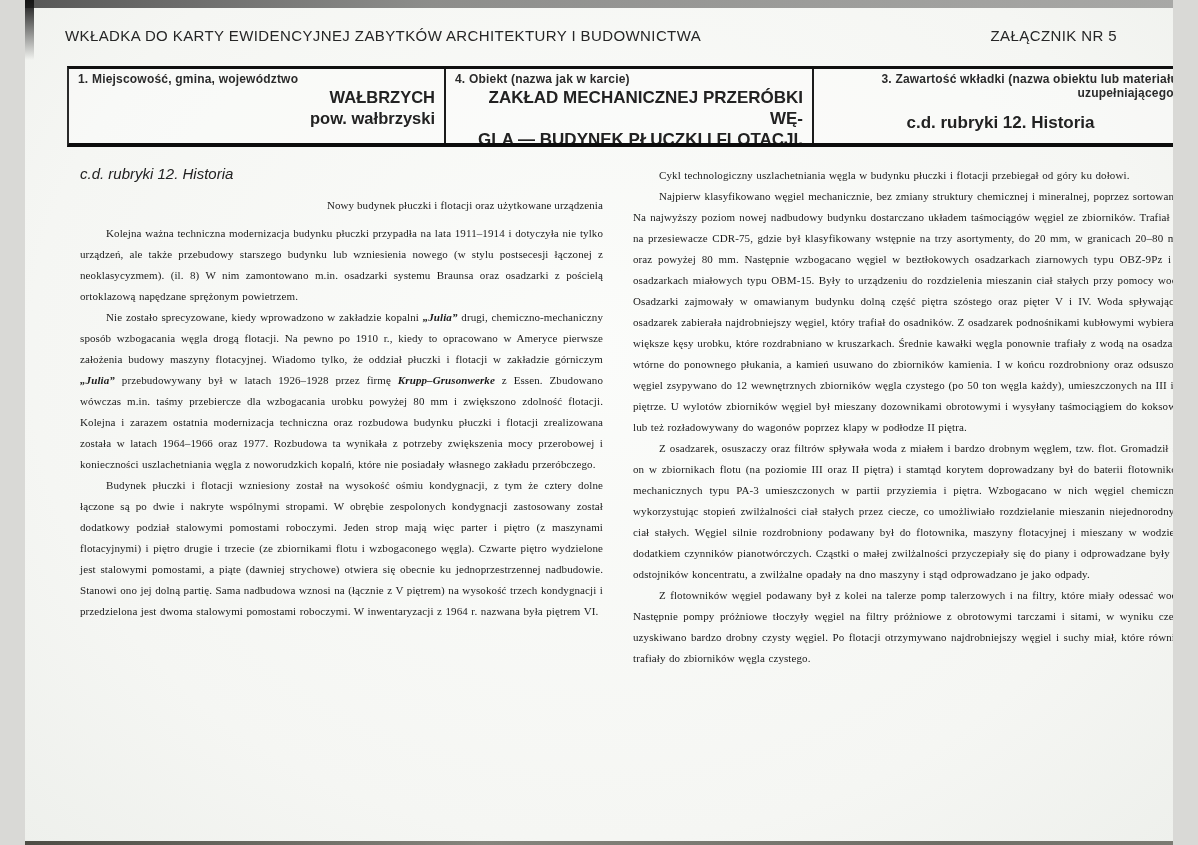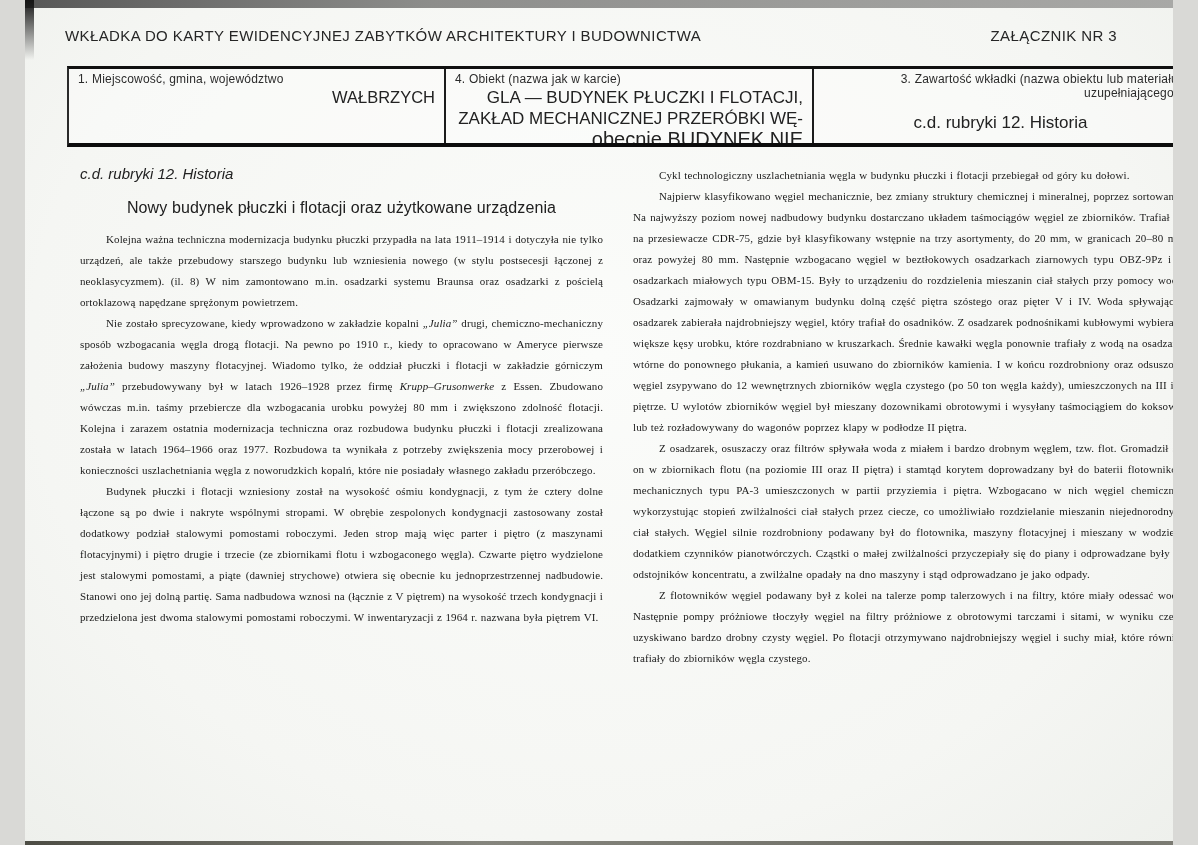--- a/index.html
+++ b/index.html
@@ -38,73 +38,74 @@
     position: absolute; top: 66px; left: 42px; width: 1118px; height: 81px;
     box-sizing: border-box;
     display: grid; grid-template-columns: 375px 368px 375px;
     border-top: 3px solid #101010;
     border-bottom: 4px solid #0c0c0c;
     border-left: 2px solid #2a2a2a;
     border-right: 2px solid #2a2a2a;
     background: rgba(255,255,255,.35);
     font-family: "Liberation Sans", "DejaVu Sans", sans-serif;
   }
-  .cell { box-sizing: border-box; padding: 3px 9px 18px 9px; overflow: hidden; }
+  .cell { box-sizing: border-box; padding: 3px 9px 18px 9px; overflow: hidden; font-weight: bold; }
   .cell + .cell { border-left: 2px solid #1c1c1c; }
   .cell-label { font-size: 12px; color: #2b2b2b; letter-spacing: .2px; margin-bottom: 1px; }
   .cell-line { font-size: 16.5px; line-height: 21px; color: #222; text-align: right; }
   .cell.center { text-align: center; }
   .cell3 .cell-value { font-size: 17px; margin-top: 13px; color: #222; }
   
   .col {
     position: absolute; top: 165px;
     text-align: justify;
   }
   .col-left  { left: 55px;  width: 523px; }
   .col-right { left: 608px; width: 552px; }
   .subtitle {
     font-family: "Liberation Sans", "DejaVu Sans", sans-serif;
     font-style: italic; font-size: 15px; color: #222;
     text-align: left; margin: 0 0 17px 0;
   }
   .section-heading {
-    font-family: Liberation Sans, sans-serif;
-    font-size: 16px; color: #202020;
-    text-align: center; margin: 0 0 12px 0; letter-spacing: .1px;
+    font-family: Liberation Serif, serif;
+    font-size: 11px; color: #202020;
+    text-align: right; margin: 0 0 12px 0; letter-spacing: .1px;
   }
   .section-heading.second { margin: 13px 0 19px 0; }
   p.body {
     margin: 0; font-size: 11px; line-height: 21px;
     text-indent: 26px; letter-spacing: .1px; word-spacing: .6px; color: #1a1a1a;
   }
-  .it { font-style: italic; }
+  .it { font-style: italic; font-weight: bold; }
 </style>
 </head>
 <body>
 
 <div class="page">
 
   <div class="edge-top"></div>
   <div class="corner-left"></div>
   <div class="edge-bottom"></div>
 
   <header class="doc-header">
     <div>WKŁADKA DO KARTY EWIDENCYJNEJ ZABYTKÓW ARCHITEKTURY I BUDOWNICTWA</div>
-    <div>ZAŁĄCZNIK NR 3</div>
+    <div>ZAŁĄCZNIK NR 5</div>
   </header>
 
   <div class="id-table">
     <div class="cell cell1">
       <div class="cell-label">1. Miejscowość, gmina, województwo</div>
       <div class="cell-line">WAŁBRZYCH</div>
+      <div class="cell-line">pow. wałbrzyski</div>
     </div>
     <div class="cell cell2 center">
       <div class="cell-label" style="text-align:left">4. Obiekt (nazwa jak w karcie)</div>
+      <div class="cell-line" style="font-size:17px">ZAKŁAD MECHANICZNEJ PRZERÓBKI WĘ-</div>
       <div class="cell-line" style="font-size:17px">GLA — BUDYNEK PŁUCZKI I FLOTACJI,</div>
-      <div class="cell-line" style="font-size:17px">ZAKŁAD MECHANICZNEJ PRZERÓBKI WĘ-</div>
       <div class="cell-line" style="font-size:20px">obecnie BUDYNEK NIE UŻYTKOWANY</div>
     </div>
     <div class="cell cell3 center">
       <div class="cell-label" style="text-align:right">3. Zawartość wkładki (nazwa obiektu lub materiału uzupełniającego)</div>
       <div class="cell-value">c.d. rubryki 12. Historia</div>
     </div>
   </div>
 
   <div class="col col-left">
     <div class="subtitle">c.d. rubryki 12. Historia</div>

